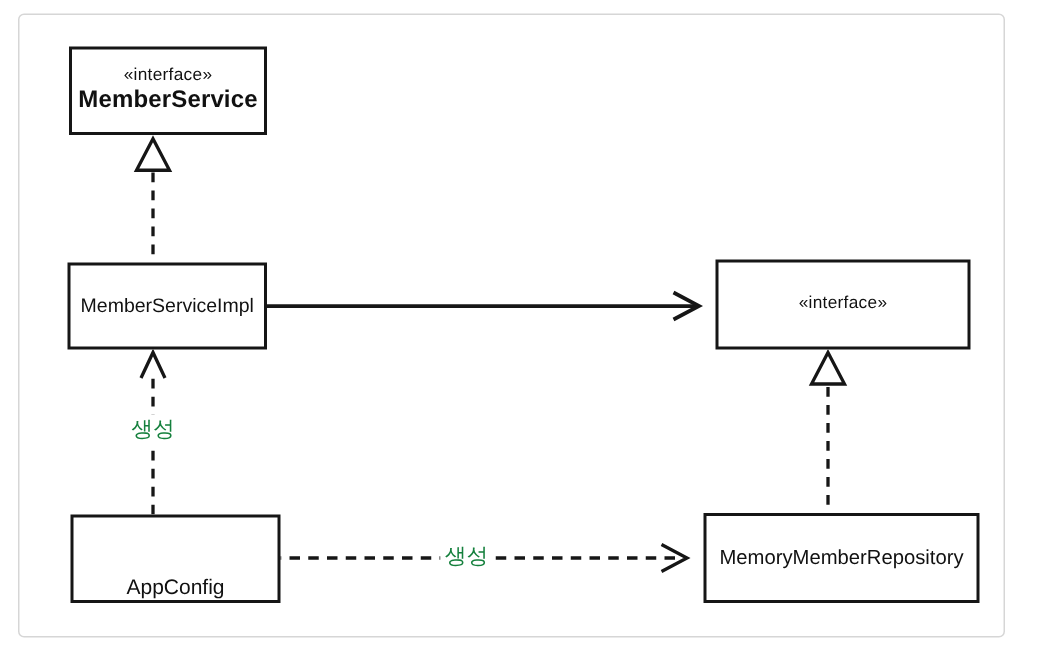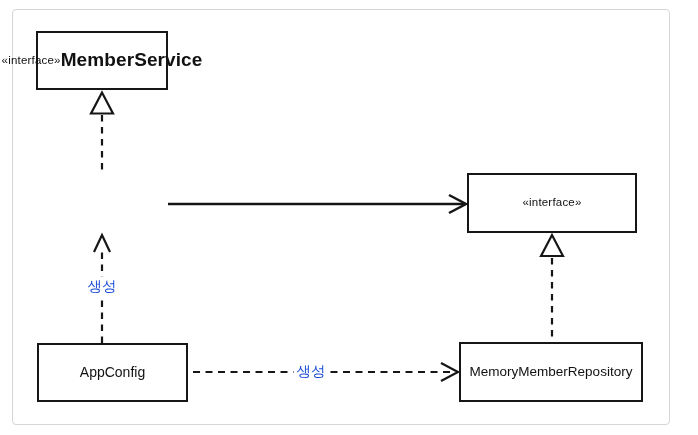--- a/index.html
+++ b/index.html
@@ -34,56 +34,58 @@
     width: 698px;
     height: 435px;
     z-index: 1;
   }
   .uml-box {
     position: absolute;
     box-sizing: border-box;
     border: 2px solid #161616;
     background: #ffffff;
     display: flex;
+    flex-direction: column;
     align-items: center;
     justify-content: center;
     text-align: center;
     color: #111111;
     z-index: 2;
     line-height: 1.18;
+    margin-left: 10px;
   }
   .stereotype {
     font-size: 11.5px;
     font-weight: 400;
     letter-spacing: 0.2px;
   }
   .classname {
-    font-size: 19px;
+    font-size: 16px;
     font-weight: 700;
     letter-spacing: 0.1px;
   }
   .plainname {
     font-size: 13px;
     font-weight: 400;
     white-space: nowrap;
   }
   #box-member-service         { left: 36px;  top: 31px;  width: 132px; height: 59px; }
   #box-member-service-impl    { left: 35px;  top: 175px; width: 133px; height: 58px; }
   #box-member-repository      { left: 467px; top: 173px; width: 170px; height: 60px; }
-  #box-app-config             { left: 37px;  top: 343px; width: 151px; height: 59px; }
+  #box-app-config             { left: 37px;  top: 343px; width: 140px; height: 59px; justify-content: flex-end; }
   #box-memory-member-repo     { left: 459px; top: 342px; width: 184px; height: 60px; }
   #box-app-config .plainname  { font-size: 14px; }
   #box-memory-member-repo .plainname { font-size: 13.5px; }
   .edge-label {
     position: absolute;
     transform: translate(-50%, -50%);
     background: #ffffff;
     padding: 0 3px;
     font-size: 14.5px;
-    color: #1d4ed8;
+    color: #15803d;
     z-index: 3;
     white-space: nowrap;
   }
   #label-create-vertical   { left: 102px; top: 286px; }
   #label-create-horizontal { left: 311px; top: 371px; }
 </style>
 </head>
 <body>
 
 <div class="canvas">
@@ -105,20 +107,23 @@
 
     <line x1="168" y1="372" x2="450" y2="372" stroke="#161616" stroke-width="2.2" stroke-dasharray="7 5.5"></line>
     <polyline points="441,363 458,372 441,381" fill="none" stroke="#161616" stroke-width="2.2" stroke-linejoin="miter"></polyline>
   </svg>
 
   <div class="uml-box" id="box-member-service">
     <div class="stereotype">«interface»</div>
     <div class="classname">MemberService</div>
   </div>
 
+  <div class="uml-box" id="box-member-service-impl">
+    <div class="plainname">MemberServiceImpl</div>
+  </div>
 
   <div class="uml-box" id="box-member-repository">
     <div class="stereotype">«interface»</div>
   </div>
 
   <div class="uml-box" id="box-app-config">
     <div class="plainname">AppConfig</div>
   </div>
 
   <div class="uml-box" id="box-memory-member-repo">

